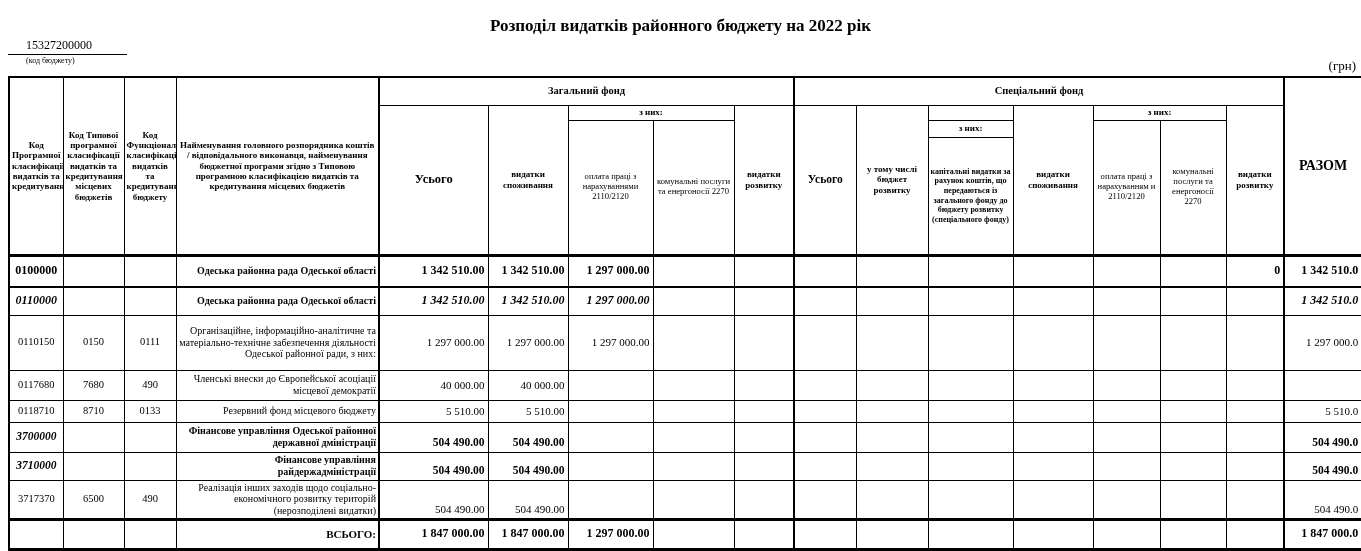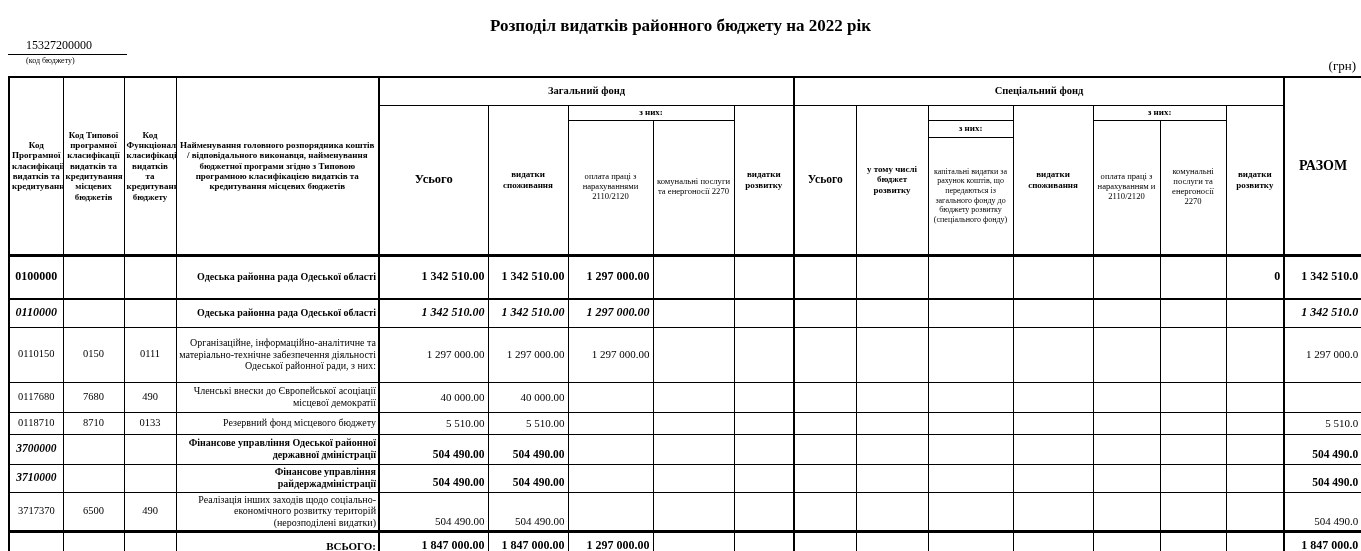--- a/index.html
+++ b/index.html
@@ -27,21 +27,21 @@
     border:1px solid #000; overflow:hidden;
     padding:1px 2px; vertical-align:middle; text-align:center;
     line-height:1.15; font-weight:400;
   }
   thead th { font-size:9px; font-weight:700; }
   th.h-group { font-size:10.5px; }
   th.h-usogo { font-size:12.5px; }
   th.h-usogo-sf { font-size:11.5px; }
   th.h-razom { font-size:14px; border-left:2px solid #000; }
   th.h-reg { font-weight:400; font-size:8.6px; }
-  th.h-capital { font-weight:400; font-size:8px; line-height:1.2; }
+  th.h-capital { font-weight:700; font-size:8px; line-height:1.2; }
   th.h-znyh { font-size:9px; }
   tr.h-a { height:28px; } tr.h-b { height:15px; }
   tr.h-c { height:17px; } tr.h-d { height:118px; }
   th.b-right2 { border-right:2px solid #000; }
 
   tbody td { font-size:11px; }
   tbody td.c-code { font-size:10.5px; }
   tbody td.c-name { text-align:right; font-size:10px; line-height:1.18; }
   tbody td.c-num { text-align:right; padding-right:3px; white-space:nowrap; }
   tbody td:nth-child(4)  { border-right:2px solid #000; }
@@ -123,21 +123,21 @@
       <th rowspan="2" class="h-reg">комунальні послуги та енергоносії 2270</th>
       <th class="h-znyh">з них:</th>
       <th rowspan="2" class="h-reg">оплата праці з нарахуванням и 2110/2120</th>
       <th rowspan="2" class="h-reg">комунальні послуги та енергоносії 2270</th>
     </tr>
     <tr class="h-d">
       <th class="h-capital">капітальні видатки за рахунок коштів, що передаються із загального фонду до бюджету розвитку (спеціального фонду)</th>
     </tr>
   </thead>
   <tbody id="rows-body">
-      <tr class="k-summary" style="height: 44px;">
+      <tr class="k-summary" style="height: 32px;">
         <td class="c-code">0100000</td>
         <td class="c-code"></td>
         <td class="c-code"></td>
         <td class="c-name">Одеська районна рада Одеської області</td>
         <td class="c-num">1 342 510.00</td>
         <td class="c-num">1 342 510.00</td>
         <td class="c-num">1 297 000.00</td>
         <td class="c-num"></td>
         <td class="c-num"></td>
         <td class="c-num"></td>

